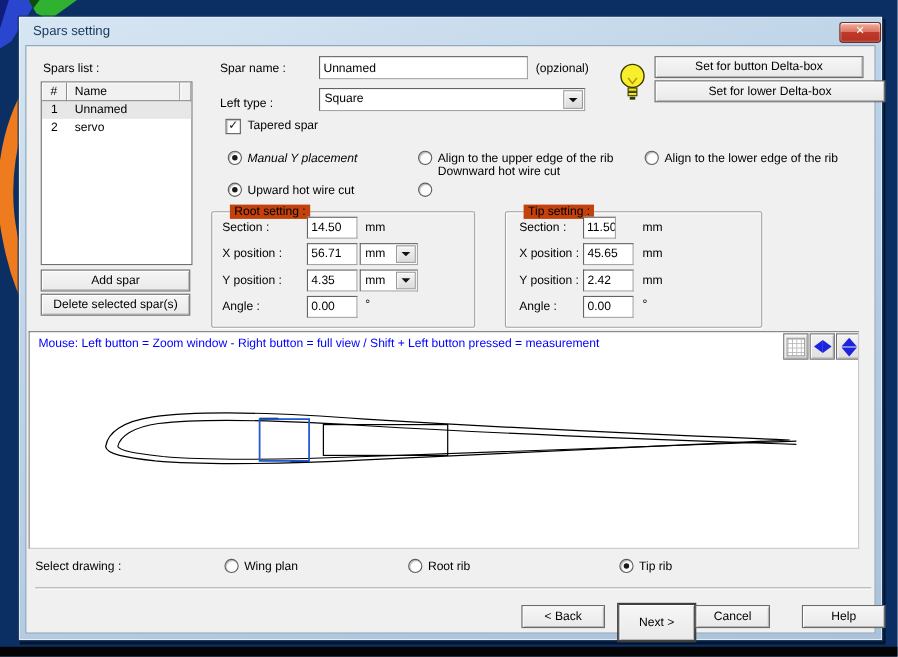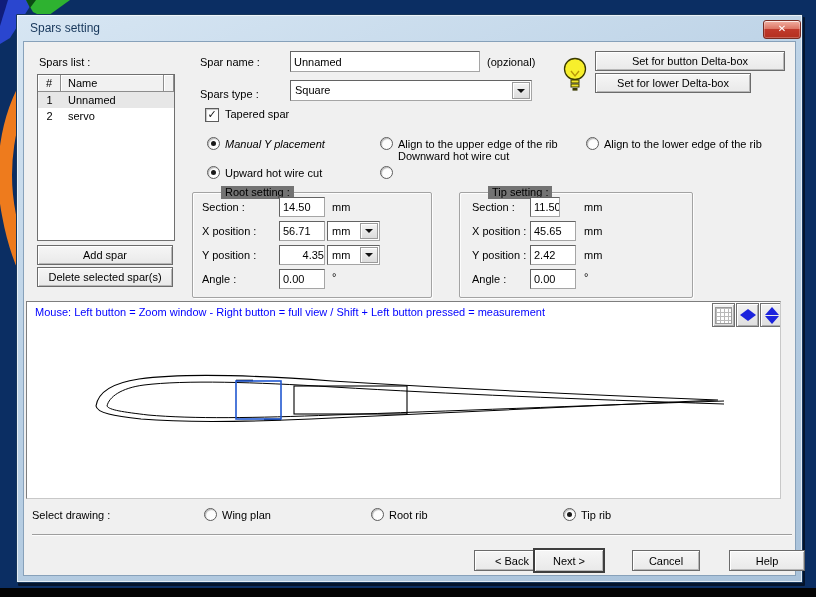--- a/index.html
+++ b/index.html
@@ -69,21 +69,21 @@
   .checkbox{
     width:12px;height:12px;background:#fff;border:1px solid #5c5c5c;
     box-shadow:inset 1px 1px 1px rgba(0,0,0,.25);cursor:pointer;
     font-size:11px;font-weight:bold;line-height:11px;text-align:center;color:#111;
   }
   .groupbox{
     border:1px solid #a3a3a3;border-radius:2px;
     box-shadow:inset 1px 1px 0 #fdfdfd, 1px 1px 0 #fdfdfd;
   }
   .group-title{
-    position:absolute;top:-7px;left:28px;background:#737373;padding:0 4px;
+    position:absolute;top:-7px;left:16px;background:#c2410c;padding:0 4px;
     font-size:11px;color:#000;line-height:13px;white-space:nowrap;
   }
   .combo{background:#fff;border:1px solid;border-color:#636363 #a5a5a5 #a5a5a5 #636363;box-sizing:border-box;cursor:pointer;}
   .combo .val{position:absolute;left:4px;top:3px;font-size:11px;}
   .combo-btn{
     position:absolute;right:1px;top:1px;bottom:1px;width:16px;
     background:linear-gradient(#f4f4f4,#dcdcdc);
     border:1px solid #9a9a9a;box-shadow:inset 1px 1px 0 #fff;
     display:flex;align-items:center;justify-content:center;cursor:pointer;
   }
@@ -164,38 +164,38 @@
       </div>
     </div>
 
     <div class="abs btn" style="left:13px;top:203px;width:136px;height:20px;">Add spar</div>
     <div class="abs btn" style="left:13px;top:225px;width:136px;height:20px;">Delete selected spar(s)</div>
 
     <div class="abs lbl" style="left:176px;top:14px;">Spar name :</div>
     <input class="abs sunken txt" style="left: 266px; top: 9px; width: 190px; height: 21px;" value="Unnamed">
     <div class="abs lbl" style="left:463px;top:14px;">(opzional)</div>
 
-    <div class="abs lbl" style="left:176px;top:46px;">Spars type :</div>
+    <div class="abs lbl" style="left:176px;top:46px;">Left type :</div>
     <div class="abs combo" style="left:266px;top:38px;width:242px;height:21px;">
       <span class="val">Square</span>
       <span class="combo-btn">
         <span class="arrow-down"></span>
       </span>
     </div>
 
     <svg class="abs" style="left:537px;top:14px;" width="28" height="42" viewBox="0 0 28 42">
       <circle cx="14" cy="13" r="10.5" fill="#f7ef2c" stroke="#3a3a00" stroke-width="1.3"></circle>
       <path d="M10,15 L14,20 L18,15" fill="none" stroke="#b99708" stroke-width="1.4"></path>
       <rect x="10" y="24" width="8" height="3" fill="#efe42a" stroke="#3a3a00" stroke-width="1"></rect>
       <rect x="10" y="28" width="8" height="3" fill="#efe42a" stroke="#3a3a00" stroke-width="1"></rect>
       <rect x="11.5" y="32" width="5" height="2.6" fill="#3a3a00"></rect>
     </svg>
 
     <div class="abs btn" style="left:571px;top:9px;width:190px;height:20px;">Set for button Delta-box</div>
-    <div class="abs btn" style="left:571px;top:31px;width:156px;height:20px;">Set for lower Delta-box</div>
+    <div class="abs btn" style="left:571px;top:31px;width:210px;height:20px;">Set for lower Delta-box</div>
 
     <div class="abs checkbox" style="left:181px;top:66px;">✓</div>
     <div class="abs lbl" style="left:201px;top:66px;">Tapered spar</div>
 
     <span class="abs radio sel" style="left:183px;top:95px;"></span>
     <div class="abs lbl" style="left:201px;top:96px;font-style:italic;">Manual Y placement</div>
     <span class="abs radio" style="left:356px;top:95px;"></span>
     <div class="abs lbl" style="left:374px;top:96px;">Align to the upper edge of the rib</div>
     <span class="abs radio" style="left:562px;top:95px;"></span>
     <div class="abs lbl" style="left:580px;top:96px;">Align to the lower edge of the rib</div>
@@ -215,21 +215,21 @@
     <div class="abs lbl" style="left:178px;top:183px;">X position :</div>
     <input class="abs sunken txt" style="left: 255px; top: 179px; width: 46px; height: 20px;" value="56.71">
     <div class="abs combo" style="left:303px;top:179px;width:53px;height:20px;">
       <span class="val">mm</span>
       <span class="combo-btn">
           <span class="arrow-down"></span>
         </span>
     </div>
 
     <div class="abs lbl" style="left:178px;top:207px;">Y position :</div>
-    <input class="abs sunken txt" style="left: 255px; top: 203px; width: 46px; height: 20px; text-align: right;" value="4.35">
+    <input class="abs sunken txt" style="left: 255px; top: 203px; width: 46px; height: 20px;" value="4.35">
     <div class="abs combo" style="left:303px;top:203px;width:53px;height:20px;">
       <span class="val">mm</span>
       <span class="combo-btn">
           <span class="arrow-down"></span>
         </span>
     </div>
 
     <div class="abs lbl" style="left:178px;top:231px;">Angle :</div>
     <input class="abs sunken txt" style="left: 255px; top: 227px; width: 46px; height: 20px;" value="0.00">
     <div class="abs unit" style="left:308px;top:229px;">°</div>
@@ -293,18 +293,18 @@
     <span class="abs radio" style="left:180px;top:466px;"></span>
     <div class="abs lbl" style="left:198px;top:467px;">Wing plan</div>
     <span class="abs radio" style="left:347px;top:466px;"></span>
     <div class="abs lbl" style="left:365px;top:467px;">Root rib</div>
     <span class="abs radio sel" style="left:539px;top:466px;"></span>
     <div class="abs lbl" style="left:557px;top:467px;">Tip rib</div>
 
     <div id="separator" class="abs"></div>
 
     <div class="abs btn" style="left:450px;top:508px;width:76px;height:21px;">&lt; Back</div>
-    <div class="abs btn btn-default" style="left:510px;top:507px;width:70px;height:23px;">Next &gt;</div>
+    <div class="abs btn btn-default" style="left:538px;top:507px;width:70px;height:34px;">Next &gt;</div>
     <div class="abs btn" style="left:608px;top:508px;width:68px;height:21px;">Cancel</div>
     <div class="abs btn" style="left:705px;top:508px;width:76px;height:21px;">Help</div>
 
   </div>
 </div>
 
 </body></html>

